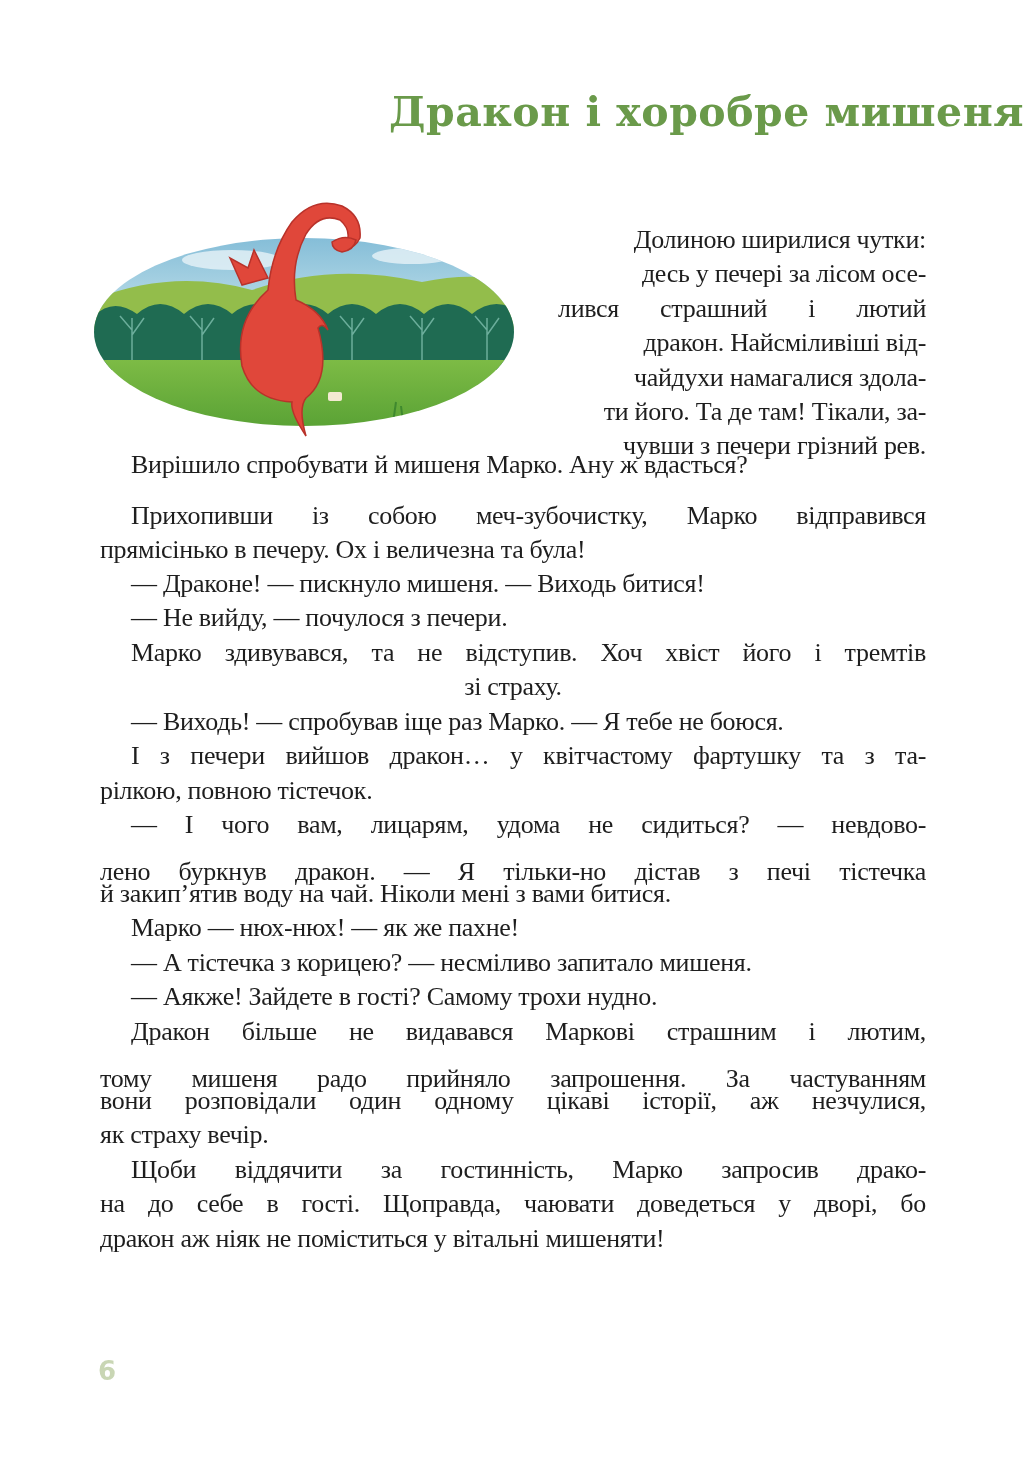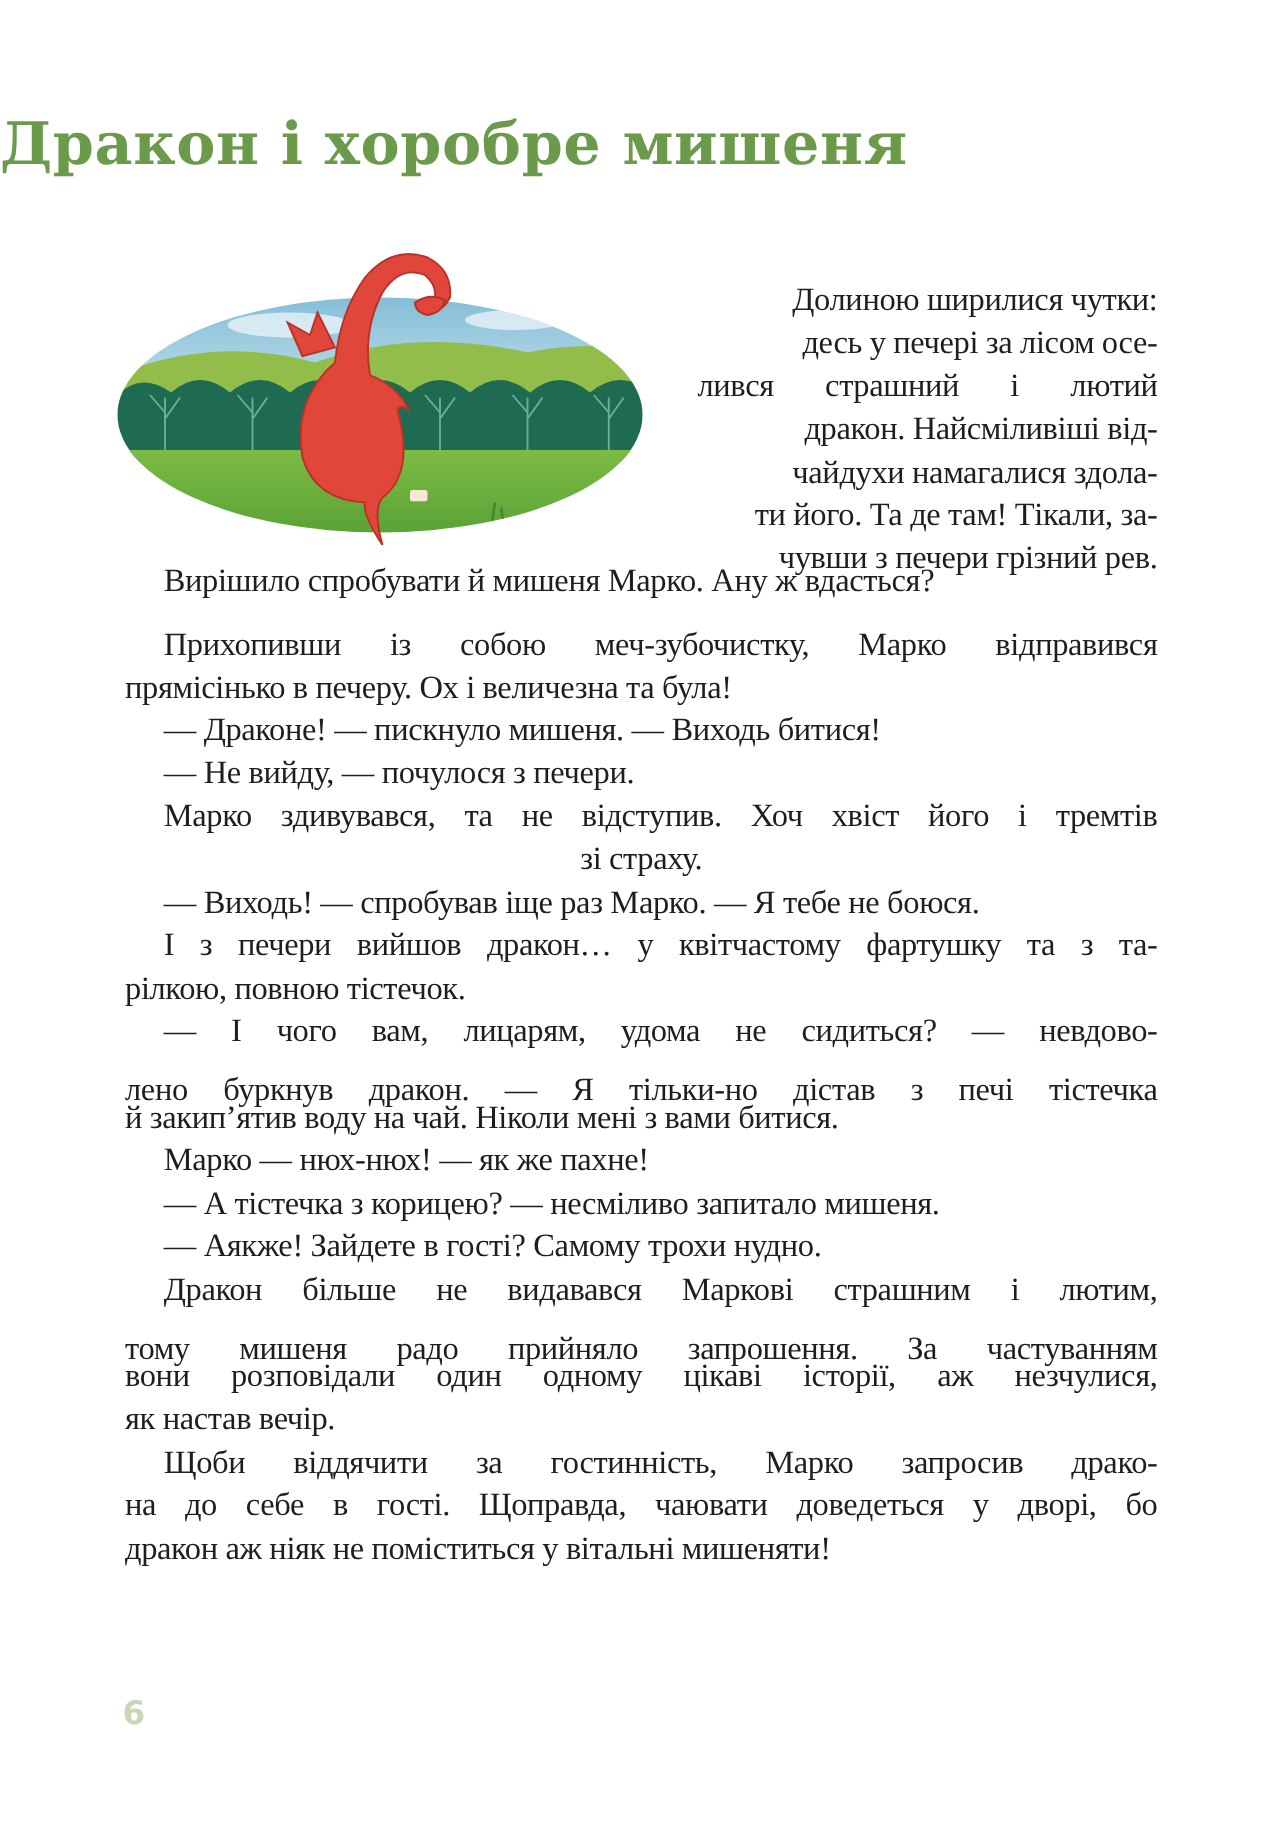--- a/index.html
+++ b/index.html
@@ -13,24 +13,24 @@
       position: relative;
       overflow: hidden;
       font-family: "Liberation Serif", "DejaVu Serif", serif;
       color: #1e1e1e;
     }
     .page-title {
       position: absolute;
       left: 0;
       top: 88px;
       width: 1024px;
-      text-align: left;
+      text-align: right;
       font-family: "DejaVu Serif", "Liberation Serif", serif;
       font-weight: bold;
-      font-size: 47px;
+      font-size: 41px;
       letter-spacing: 0.5px;
       color: #6a9a4a;
       margin: 0;
     }
     .illustration {
       position: absolute;
       left: 92px;
       top: 190px;
       width: 430px;
       height: 250px;
@@ -137,18 +137,18 @@
 <div class="line full" style="top:774px;">рілкою, повною тістечок.</div>
 <div class="line full indent justify" style="top:808px;">— І чого вам, лицарям, удома не сидиться? — невдово-</div>
 <div class="line full justify" style="top:843px;margin-top:12px;">лено буркнув дракон. — Я тільки-но дістав з печі тістечка</div>
 <div class="line full" style="top:877px;">й закип’ятив воду на чай. Ніколи мені з вами битися.</div>
 <div class="line full indent" style="top:911px;">Марко — нюх-нюх! — як же пахне!</div>
 <div class="line full indent" style="top:946px;">— А тістечка з корицею? — несміливо запитало мишеня.</div>
 <div class="line full indent" style="top:980px;">— Аякже! Зайдете в гості? Самому трохи нудно.</div>
 <div class="line full indent justify" style="top:1015px;">Дракон більше не видавався Маркові страшним і лютим,</div>
 <div class="line full justify" style="top:1016px;margin-top:46px;">тому мишеня радо прийняло запрошення. За частуванням</div>
 <div class="line full justify" style="top:1084px;">вони розповідали один одному цікаві історії, аж незчулися,</div>
-<div class="line full" style="top:1118px;">як настав вечір.</div>
+<div class="line full" style="top:1118px;">як страху вечір.</div>
 <div class="line full indent justify" style="top:1153px;">Щоби віддячити за гостинність, Марко запросив драко-</div>
 <div class="line full justify" style="top:1187px;">на до себе в гості. Щоправда, чаювати доведеться у дворі, бо</div>
 <div class="line full" style="top:1222px;">дракон аж ніяк не поміститься у вітальні мишеняти!</div>
 
 <div class="page-number">6</div>
 
 </body></html>

